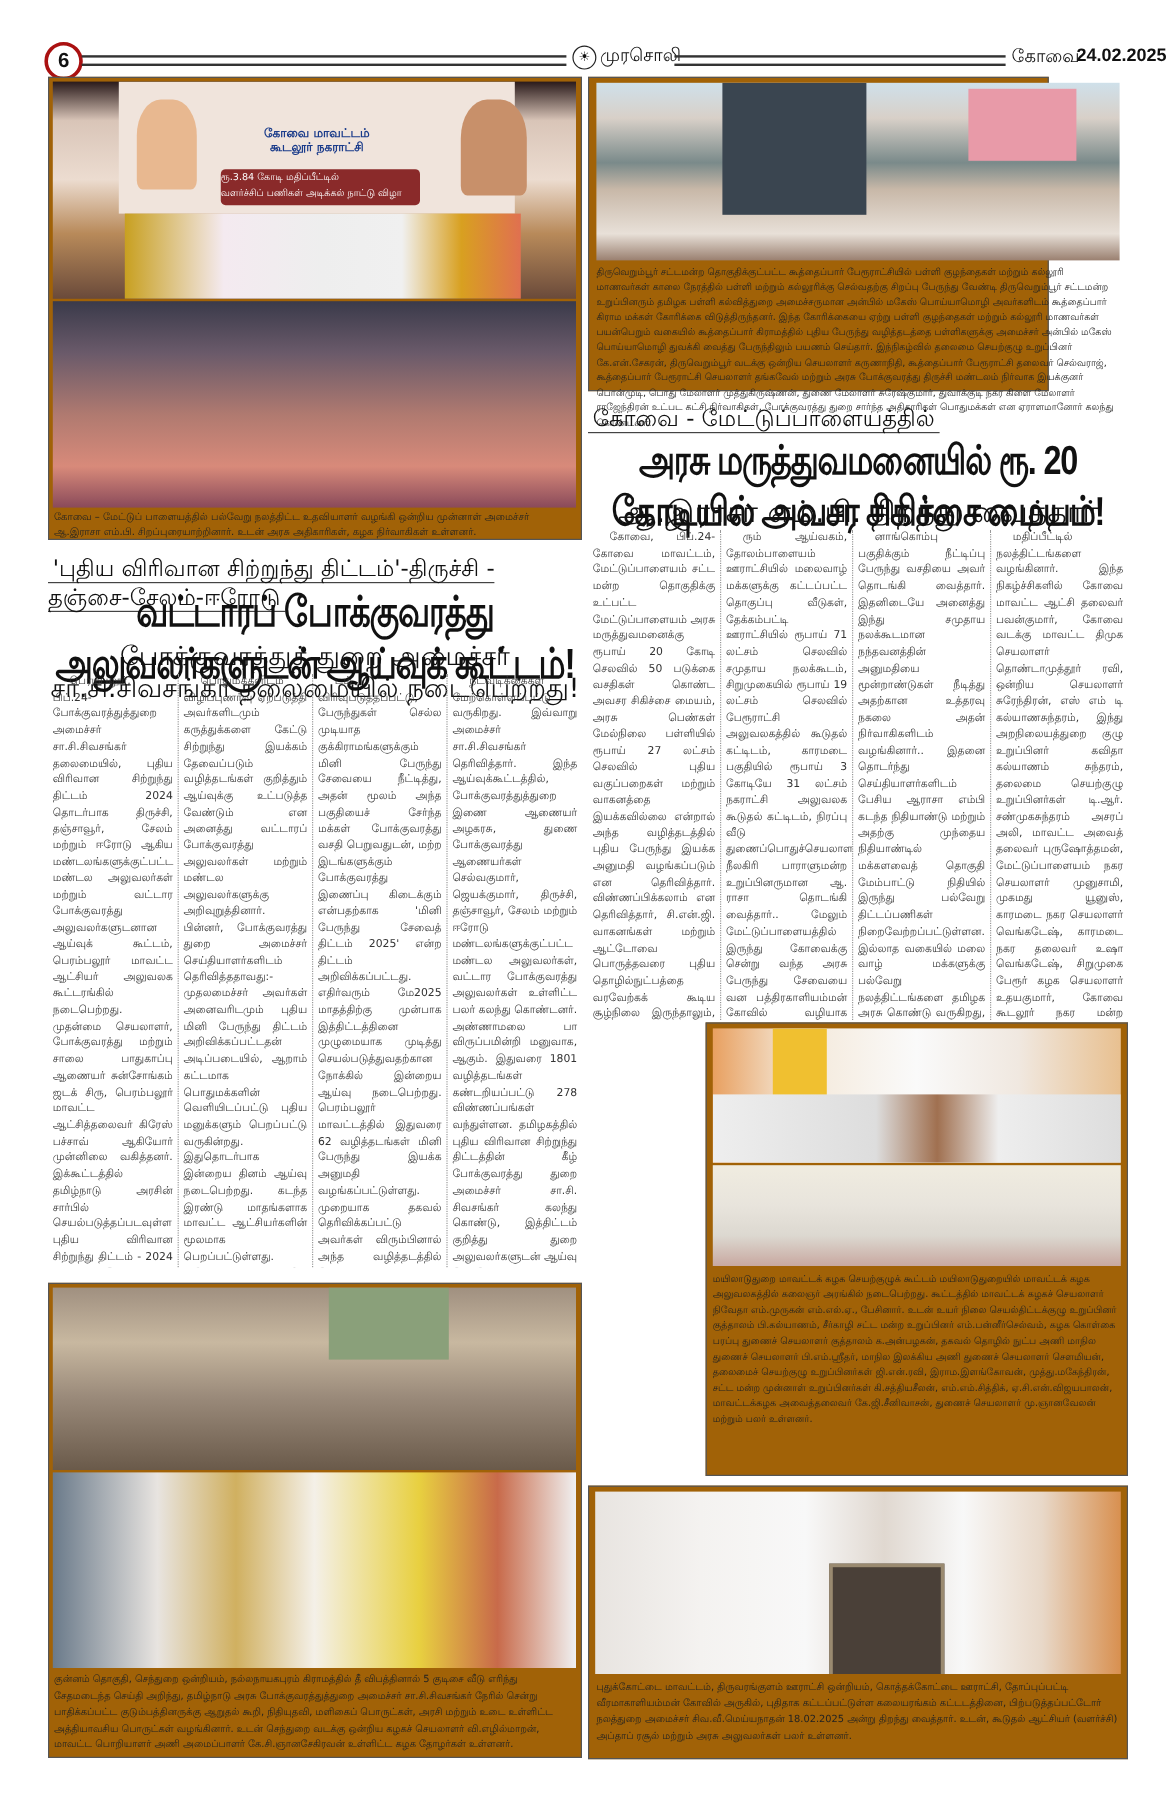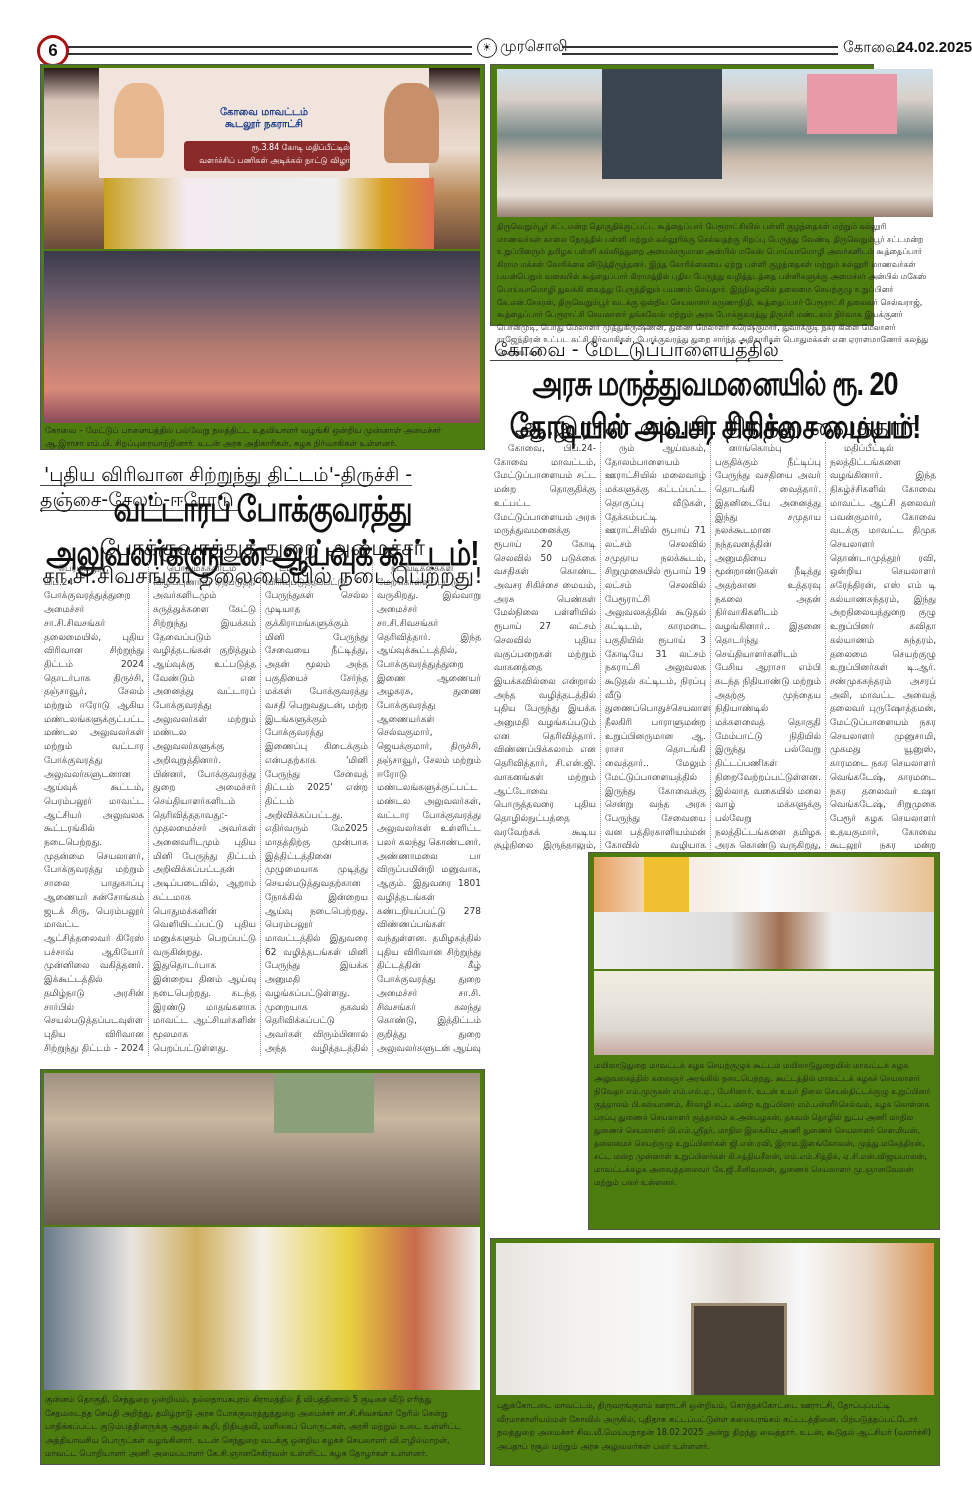--- a/index.html
+++ b/index.html
@@ -6,21 +6,21 @@
   body{width:972px;height:1500px;position:relative;overflow:hidden;font-family:"DejaVu Sans",sans-serif;color:#111;}
   .abs{position:absolute;}
   
   .pgno{left:37px;top:35px;width:26px;height:26px;border:3px solid #a11;border-radius:50%;background:#fff;font:bold 17px "Liberation Sans",sans-serif;text-align:center;line-height:26px;color:#111;}
   .rule{top:46px;height:5px;border-top:2px solid #333;border-bottom:2px solid #333;}
   .logo{left:477px;top:38px;width:18px;height:18px;border:1.5px solid #222;border-radius:50%;font-size:11px;text-align:center;line-height:18px;}
   .paper{left:500px;top:37px;font-size:15px;}
   .city{left:843px;top:38px;font-size:15px;}
   .date{left:897px;top:38px;font:bold 15px "Liberation Sans",sans-serif;}
   
-  .box{border:1.5px solid #555;background:#4d7c0f;box-sizing:border-box;}
+  .box{border:1.5px solid #555;background:#a16207;box-sizing:border-box;}
   .photo{position:absolute;overflow:hidden;}
   .cap{position:absolute;font-size:8.3px;line-height:12.5px;color:#222;}
   .kicker{position:absolute;text-align:left;font-size:19px;}
   .kicker span{border-bottom:1px solid #444;padding:0 4px;}
   .headline{position:absolute;text-align:center;font:bold 30px "Liberation Sans",sans-serif;letter-spacing:-1px;transform:scaleY(1.25);transform-origin:top;}
   .sub{position:absolute;text-align:center;font-size:19px;}
   .cols{position:absolute;display:flex;}
   .col{font-size:9px;line-height:13.7px;color:#333;text-align:justify;overflow:hidden;padding:0 4px;box-sizing:border-box;}
   .col+.col{border-left:1px dotted #999;}
   .col p{margin:0;text-indent:14px;}
@@ -36,21 +36,21 @@
 <div class="abs city">கோவை</div>
 <div class="abs date">24.02.2025</div>
 
 <div class="abs box" style="left:40px;top:64px;width:445px;height:386px">
   <div class="photo" style="left:3px;top:3px;width:436px;height:181px;background:linear-gradient(180deg,#2a1a1a 0%,#d9c5b8 18%,#ecdcd0 45%,#b88a5a 70%,#6a4a3a 100%);">
     <div class="abs" style="left:55px;top:0;width:330px;height:110px;background:#f0e4dc"></div>
     <div class="abs" style="left:130px;top:38px;width:180px;text-align:center;font-size:10px;color:#1a3b8a;font-weight:bold;line-height:12px">
       <div>கோவை மாவட்டம்</div>
         <div>கூடலூர் நகராட்சி</div>
     </div>
-    <div class="abs" style="left:140px;top:73px;width:166px;height:30px;background:#8a2a2a;color:#fff;font-size:8px;text-align:right;line-height:13px;border-radius:4px">
+    <div class="abs" style="left:140px;top:73px;width:166px;height:30px;background:#8a2a2a;color:#fff;font-size:8px;text-align:left;line-height:13px;border-radius:4px">
       <div>ரூ.3.84 கோடி மதிப்பீட்டில்</div>
         <div>வளர்ச்சிப் பணிகள் அடிக்கல் நாட்டு விழா</div>
     </div>
     <div class="abs" style="left:70px;top:15px;width:50px;height:75px;background:#e8b890;border-radius:40% 40% 10% 10%"></div>
     <div class="abs" style="left:340px;top:15px;width:55px;height:80px;background:#c8906a;border-radius:40% 40% 10% 10%"></div>
     <div class="abs" style="left:60px;top:110px;width:330px;height:71px;background:linear-gradient(90deg,#c8a020,#f4eaf0 25%,#eee 50%,#f0f0f0 70%,#d8a020 85%,#e07050)"></div>
   </div>
   <div class="photo" style="left:3px;top:186px;width:436px;height:172px;background:linear-gradient(180deg,#3a3a4a 0%,#6a5a6a 25%,#b07a70 55%,#d88a7a 80%,#8a4a5a 100%);"></div>
   <div class="cap" style="left:4px;top:359px;width:434px">கோவை – மேட்டுப் பாளையத்தில் பல்வேறு நலத்திட்ட உதவியாளர் வழங்கி ஒன்றிய முன்னாள் அமைச்சர் ஆ.இராசா எம்.பி. சிறப்புரையாற்றினார். உடன் அரசு அதிகாரிகள், கழக நிர்வாகிகள் உள்ளனர்.</div>
 </div>

